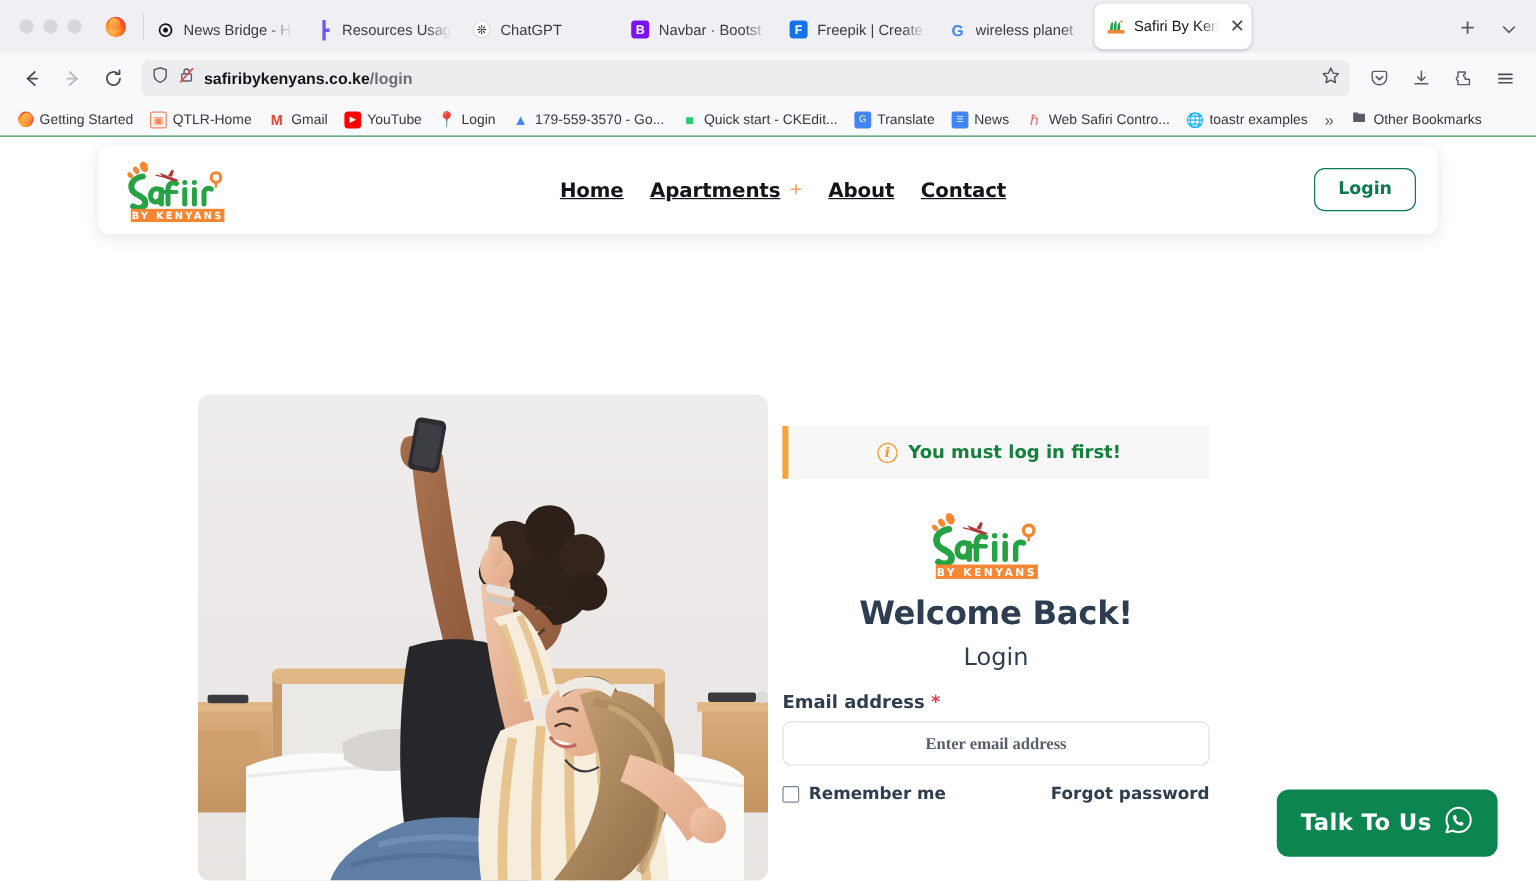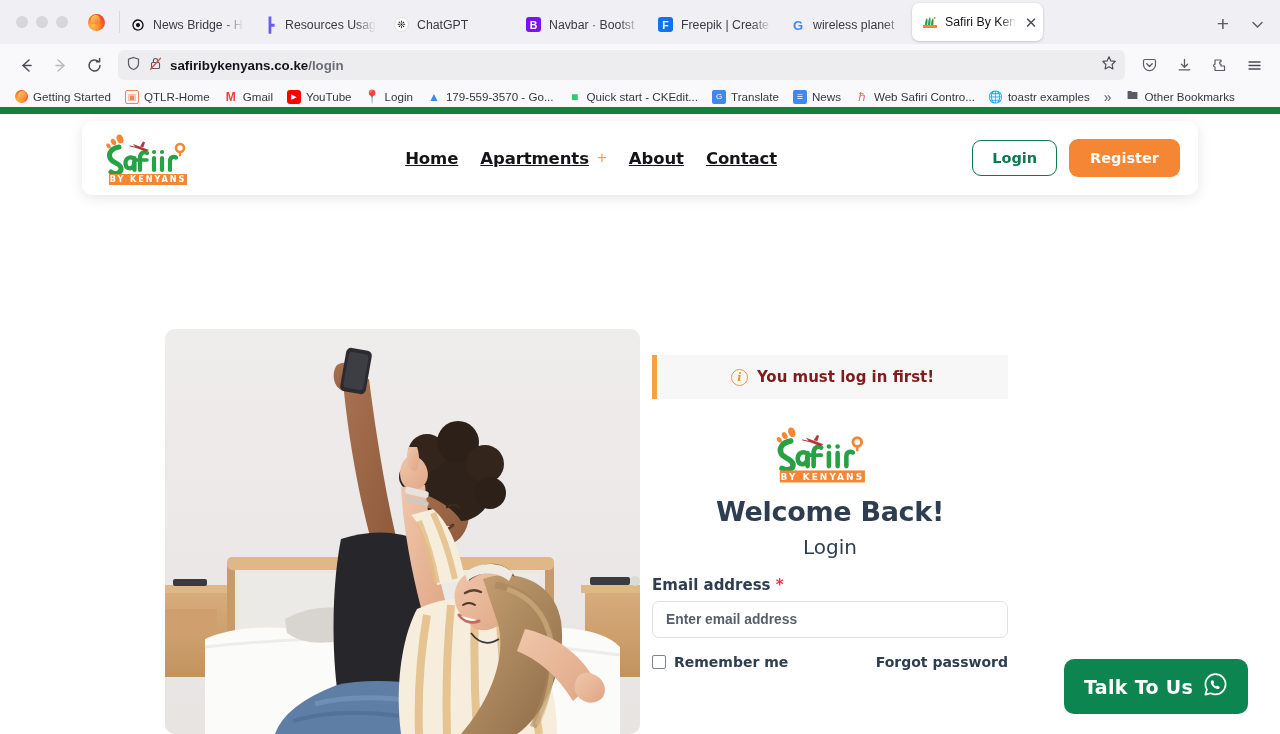--- a/index.html
+++ b/index.html
@@ -93,21 +93,21 @@
     flex: 1; height: 30px; background: #ededf0; border-radius: 6px;
     display: flex; align-items: center; padding: 0 8px; gap: 7px;
     margin: 0 6px;
   }
   .url-text { font-size: 13.3px; color: #15141a; flex: 1; font-weight: bold; }
   .url-text .path { color: #6d6d78; }
   .chrome-icons { display: flex; align-items: center; gap: 3px; }
 
   .bookmarks {
     height: 28px; background: #f9f9fb; display: flex; align-items: center;
-    padding: 0 8px; gap: 2px; border-bottom: 7px solid #15803d;
+    padding: 0 8px; gap: 2px; border-bottom: 1px solid #15803d;
   }
   .bm { display: flex; align-items: center; gap: 5px; padding: 3px 6px; border-radius: 4px;
         font-size: 11.6px; color: #35353f; white-space: nowrap; }
   .bm-ico { width: 14px; height: 14px; flex: 0 0 14px; display:flex;align-items:center;justify-content:center;
             font-size: 11px; border-radius: 2px; }
   .bm-chev { color:#5b5b66; font-size:14px; padding:0 6px; }
 
   
   .page { position: relative; width: 1280px; height: 620px; background: #ffffff; overflow: hidden; }
 
@@ -154,43 +154,44 @@
     background: #f7f7f7; border-left: 5px solid #f5a33c;
     padding: 13px 10px; display: flex; align-items: center; justify-content: center; gap: 9px;
     margin-bottom: 12px;
   }
   .alert-icon {
     width: 17px; height: 17px; border-radius: 50%; border: 1.6px solid #f0962f;
     color: #f0962f; font-size: 11.5px; font-style: italic; font-weight: 700;
     display: flex; align-items: center; justify-content: center; flex: 0 0 17px;
     font-family: "DejaVu Serif", serif;
   }
-  .alert-text { font-family: "DejaVu Sans", sans-serif; font-size: 15px; font-weight: 700; color: #7f1d1d; }
+  .alert-text { font-family: "DejaVu Sans", sans-serif; font-size: 15px; font-weight: 700; color: #15803d; }
 
   .form-logo { display: flex; justify-content: center; margin: 17px 0 6px; }
   .welcome {
     text-align: center; font-family: "DejaVu Sans", sans-serif;
     font-size: 27px; font-weight: 700; color: #2e3d50; letter-spacing: -.3px;
   }
   .login-title {
     text-align: center; font-family: "DejaVu Sans", sans-serif;
     font-size: 20px; font-weight: 400; color: #2e3d50; margin-top: 8px;
   }
 
   .field { margin-top: 17px; }
   .field-label {
     font-family: "DejaVu Sans", sans-serif; font-size: 15px; font-weight: 700;
     color: #2e3d50; margin-bottom: 7px; display: block;
   }
   .req { color: #e03b4a; font-weight: 700; }
   .input {
     width: 100%; height: 37px; border: 1px solid #dfe1e5; border-radius: 7px;
     background: #fff; padding: 0 13px;
-    font-family: Liberation Sans, sans-serif; font-size: 13.8px; font-weight: 700; color: #555f6b;
+    font-family: Liberation Serif, serif; font-size: 13.8px; font-weight: 700; color: #555f6b;
     outline: none;
+    text-align: center;
   }
   .input::placeholder { color: #555f6b; opacity: 1; font-weight: 700; }
 
   .row-remember {
     display: flex; align-items: center; justify-content: space-between;
     margin-top: 16px;
   }
   .remember { display: flex; align-items: center; gap: 8px; }
   .cbox { width: 14px; height: 14px; border: 1.5px solid #7a8594; border-radius: 2px; background:#fff; }
   .remember-label, .forgot {
@@ -447,21 +448,20 @@
       <div class="nav-links">
         <a class="nav-link" href="#">Home</a>
         <a class="nav-link" href="#">Apartments</a>
         <span class="nav-plus">+</span>
         <a class="nav-link" href="#">About</a>
         <a class="nav-link" href="#">Contact</a>
       </div>
 
       <div class="nav-actions">
         <button class="btn-login-nav">Login</button>
-        <button class="btn-register-nav">Register</button>
       </div>
     </div>
 
     <div class="hero">
       <svg width="475" height="405" viewBox="0 0 475 405" preserveAspectRatio="xMidYMid slice">
         <defs>
           <linearGradient id="wall" x1="0" y1="0" x2="0" y2="1">
             <stop offset="0" stop-color="#efedec"></stop>
               <stop offset="1" stop-color="#e7e4e2"></stop>
           </linearGradient>

